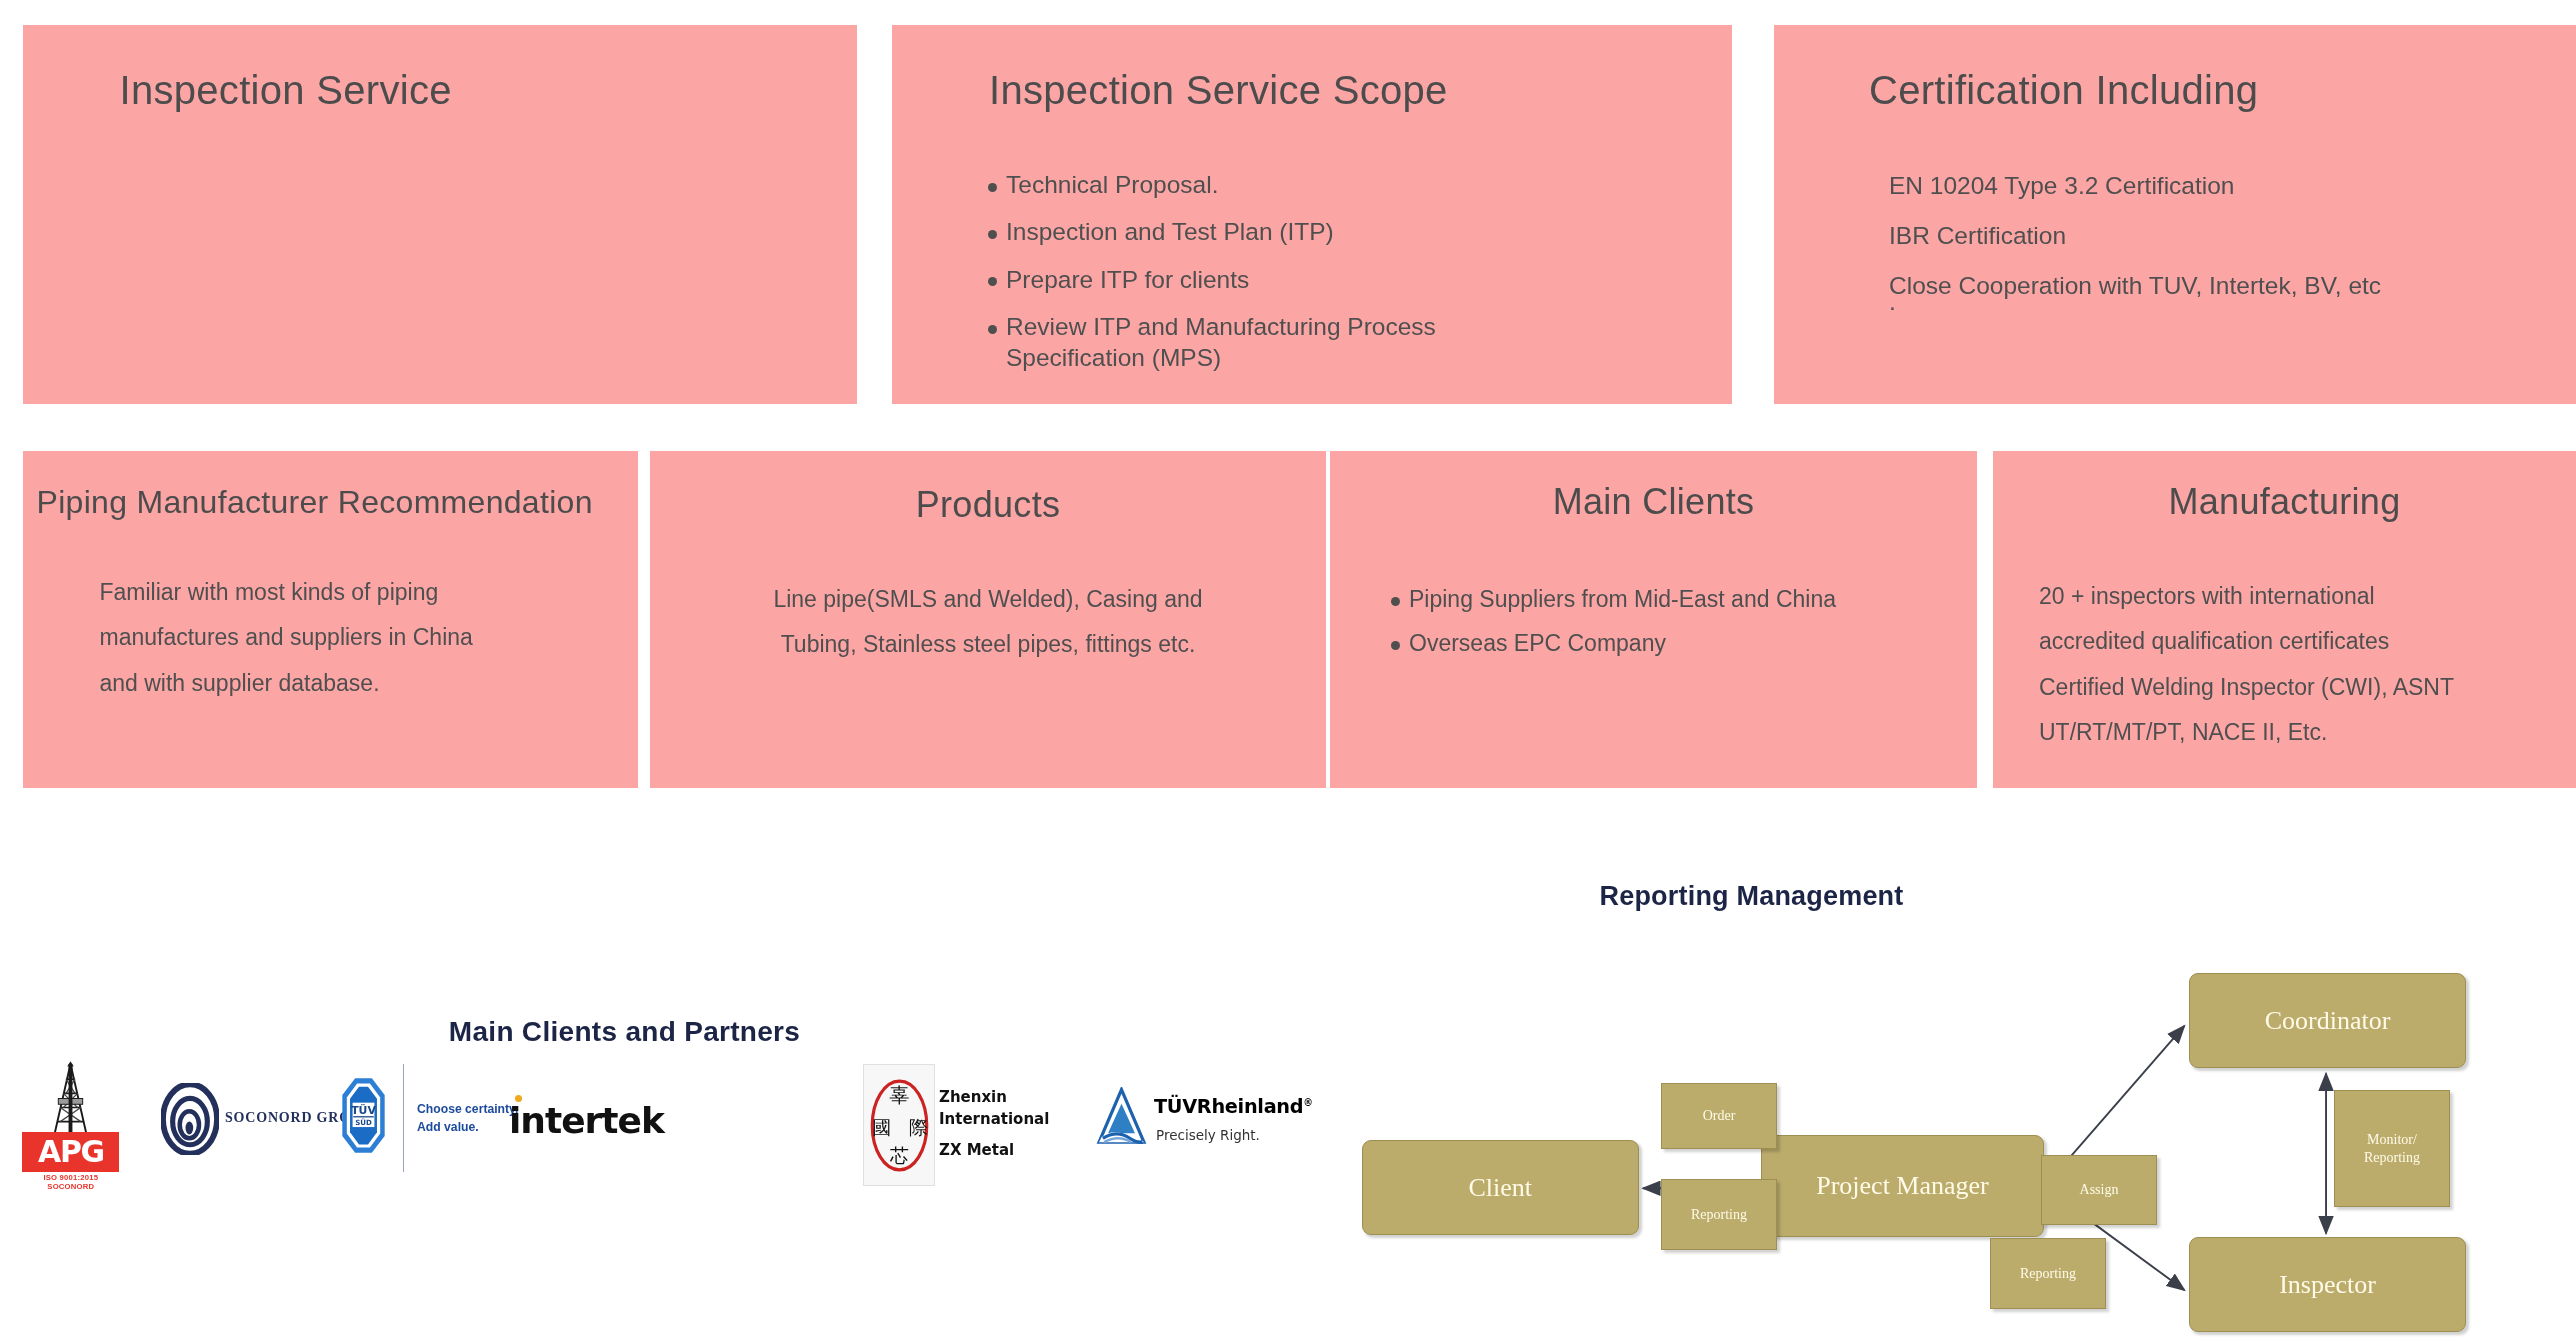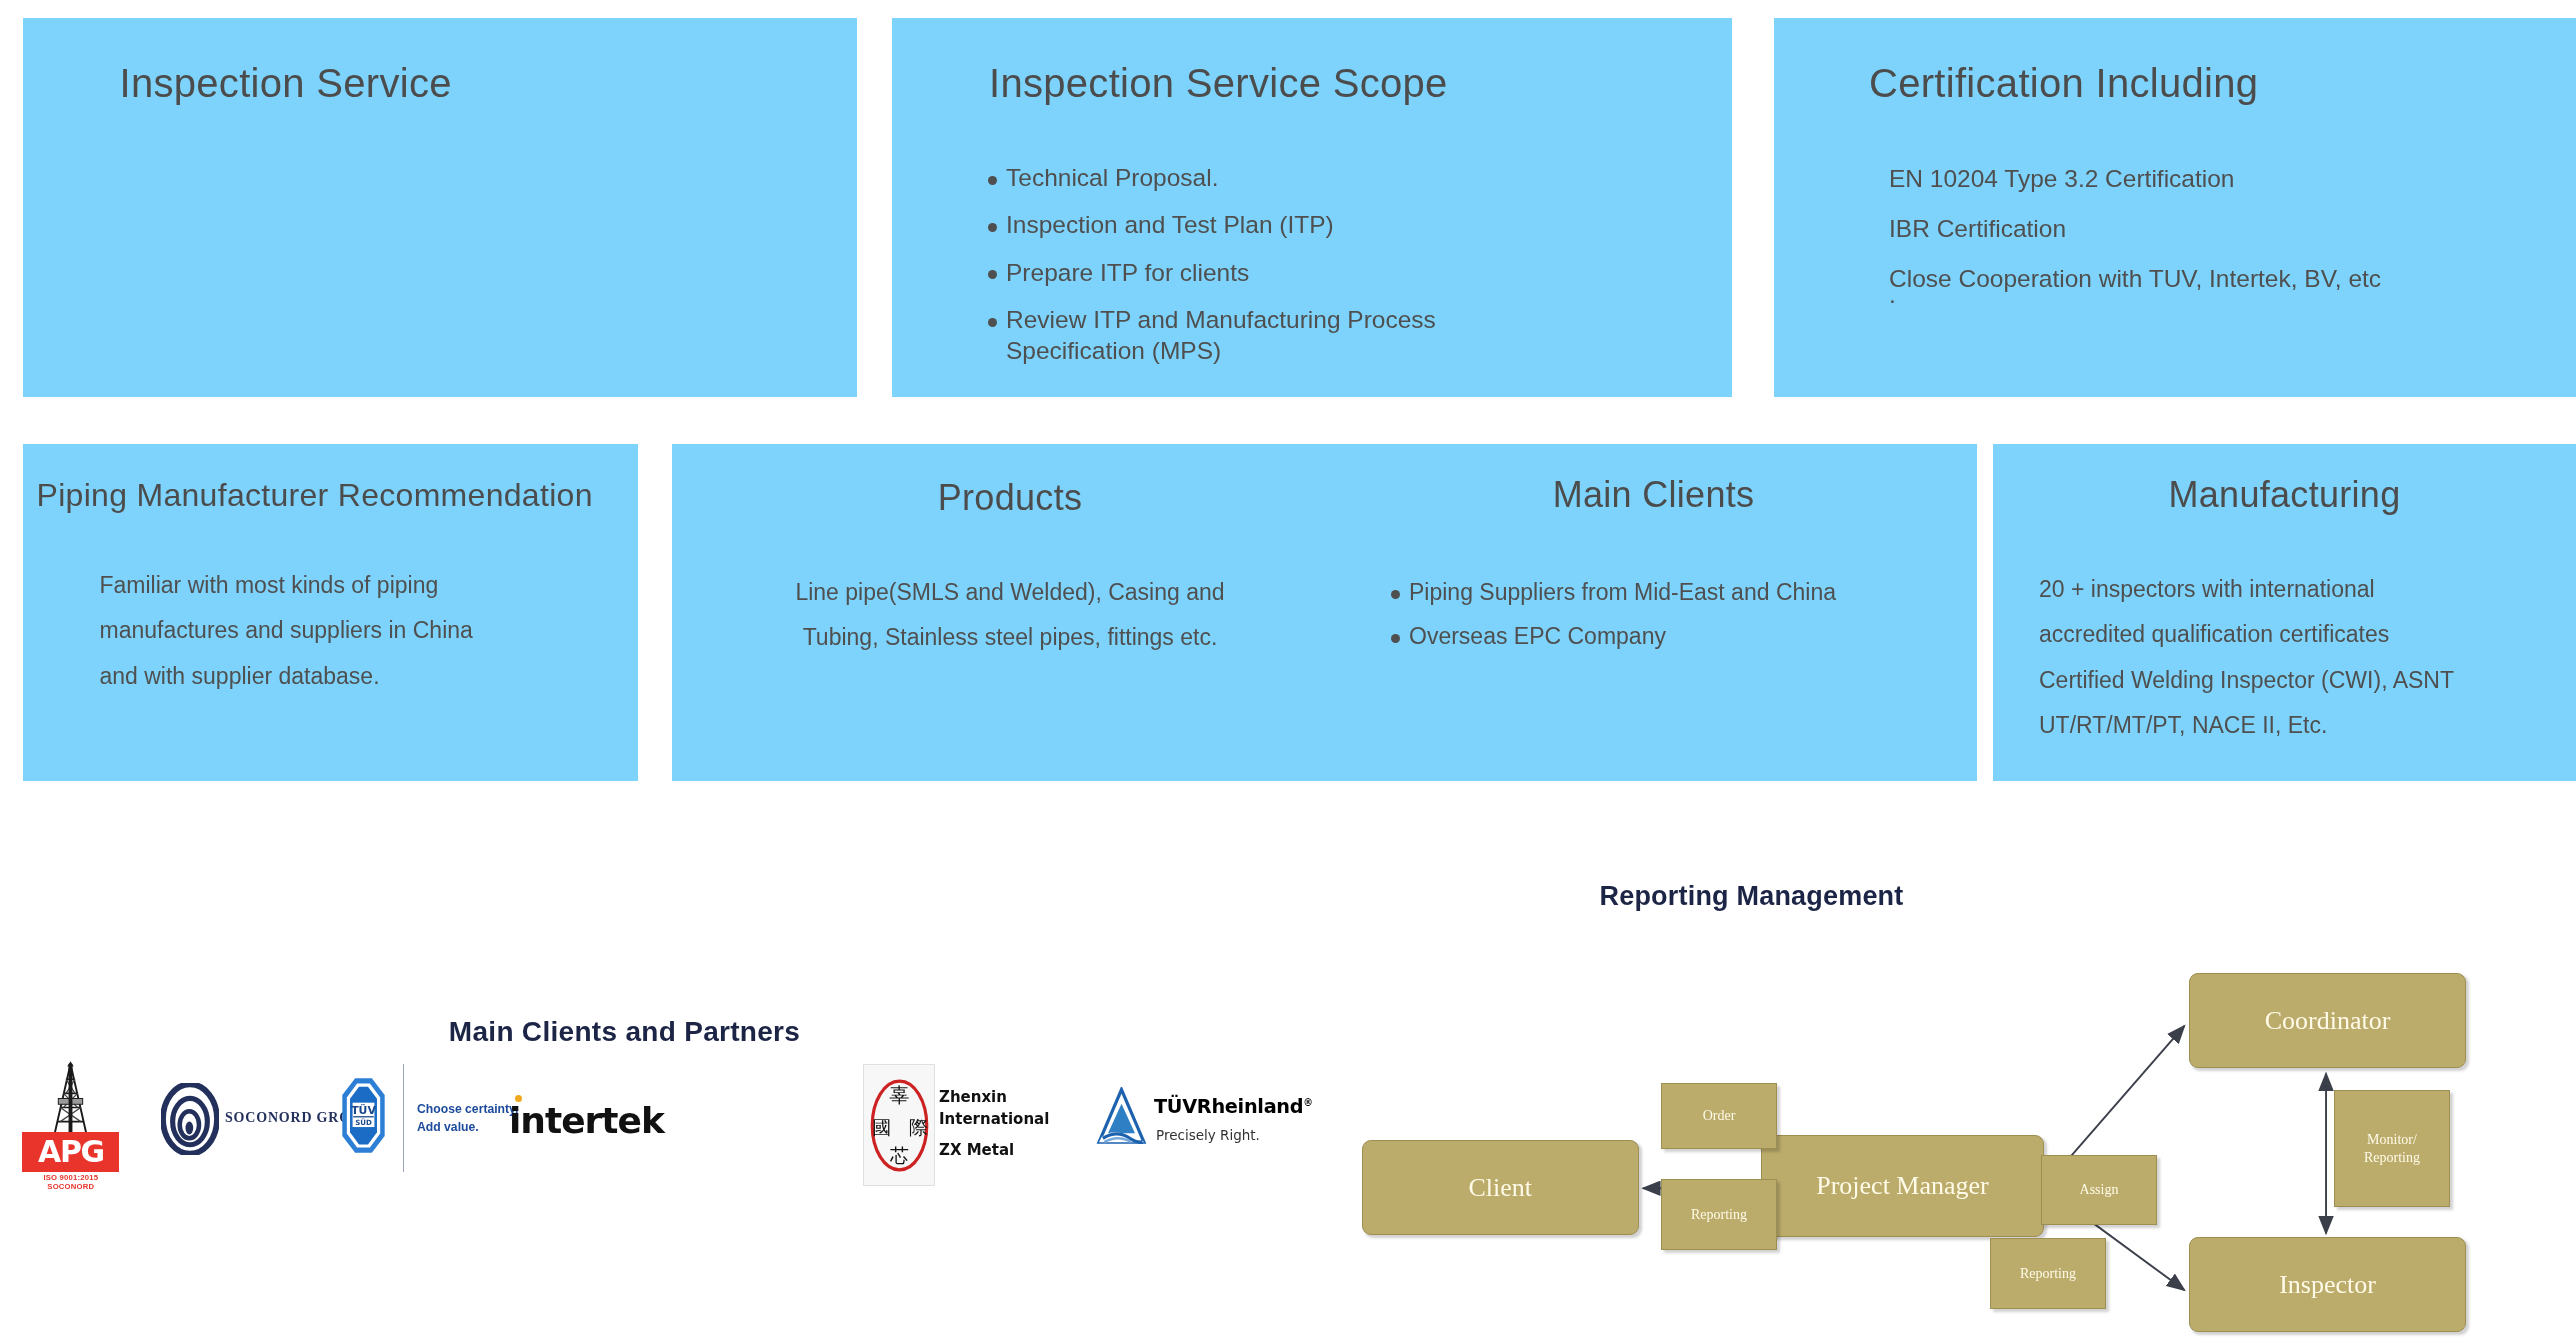--- a/index.html
+++ b/index.html
@@ -6,22 +6,23 @@
   body{
     width:2576px;height:1342px;
     background:#ffffff;
     font-family:"Liberation Sans", sans-serif;
     position:relative;
     overflow:hidden;
     -webkit-font-smoothing:antialiased;
   }
   .card{
     position:absolute;
-    background:#7dd3fc;
+    background:#fca5a5;
     box-sizing:border-box;
+    margin-top:7px;
   }
   .card-title{
     color:#4c4c4c;
     font-weight:400;
     letter-spacing:0.3px;
     white-space:nowrap;
   }
   .card-body{
     color:#4f4f4f;
   }
@@ -53,21 +54,21 @@
   #card-inspection-service .card-body{margin-left:87px;}
   #card-inspection-scope   .card-body{margin-left:87px;}
   #card-certification      .card-body{margin-left:115px;}
   #card-inspection-service ul.bullets li{margin-bottom:20.6px;}
   #card-inspection-scope   ul.bullets li{margin-bottom:16.7px;}
   #card-certification p.line{margin-bottom:18px;}
   .tiny-dot{display:block;font-size:24.5px;line-height:0.3;margin-top:-3.9px;}
 
   
   #card-piping-manufacturer{left:22.5px;top:444px;width:615px;height:337px;}
-  #card-products           {left:672px;top:444px;width:676px;height:337px;}
+  #card-products           {left:650px;top:444px;width:676px;height:337px;}
   #card-main-clients       {left:1330px;top:444px;width:647px;height:337px;}
   #card-qualifications     {left:1993px;top:444px;width:583px;height:337px;}
   .r2 .card-title{font-size:36px;}
   #card-piping-manufacturer .card-title{margin:33px 0 0 14px;}
   #card-products .card-title{margin:33px 0 0 0;text-align:center;}
   #card-main-clients .card-title{margin:30px 0 0 0;text-align:center;}
   #card-qualifications .card-title{margin:30px 0 0 0;text-align:center;}
   .r2 .card-body{font-size:23px;}
   #card-piping-manufacturer .card-body{margin:57px 0 0 77px;}
   #card-products .card-body{margin:59px 0 0 0;text-align:center;}

